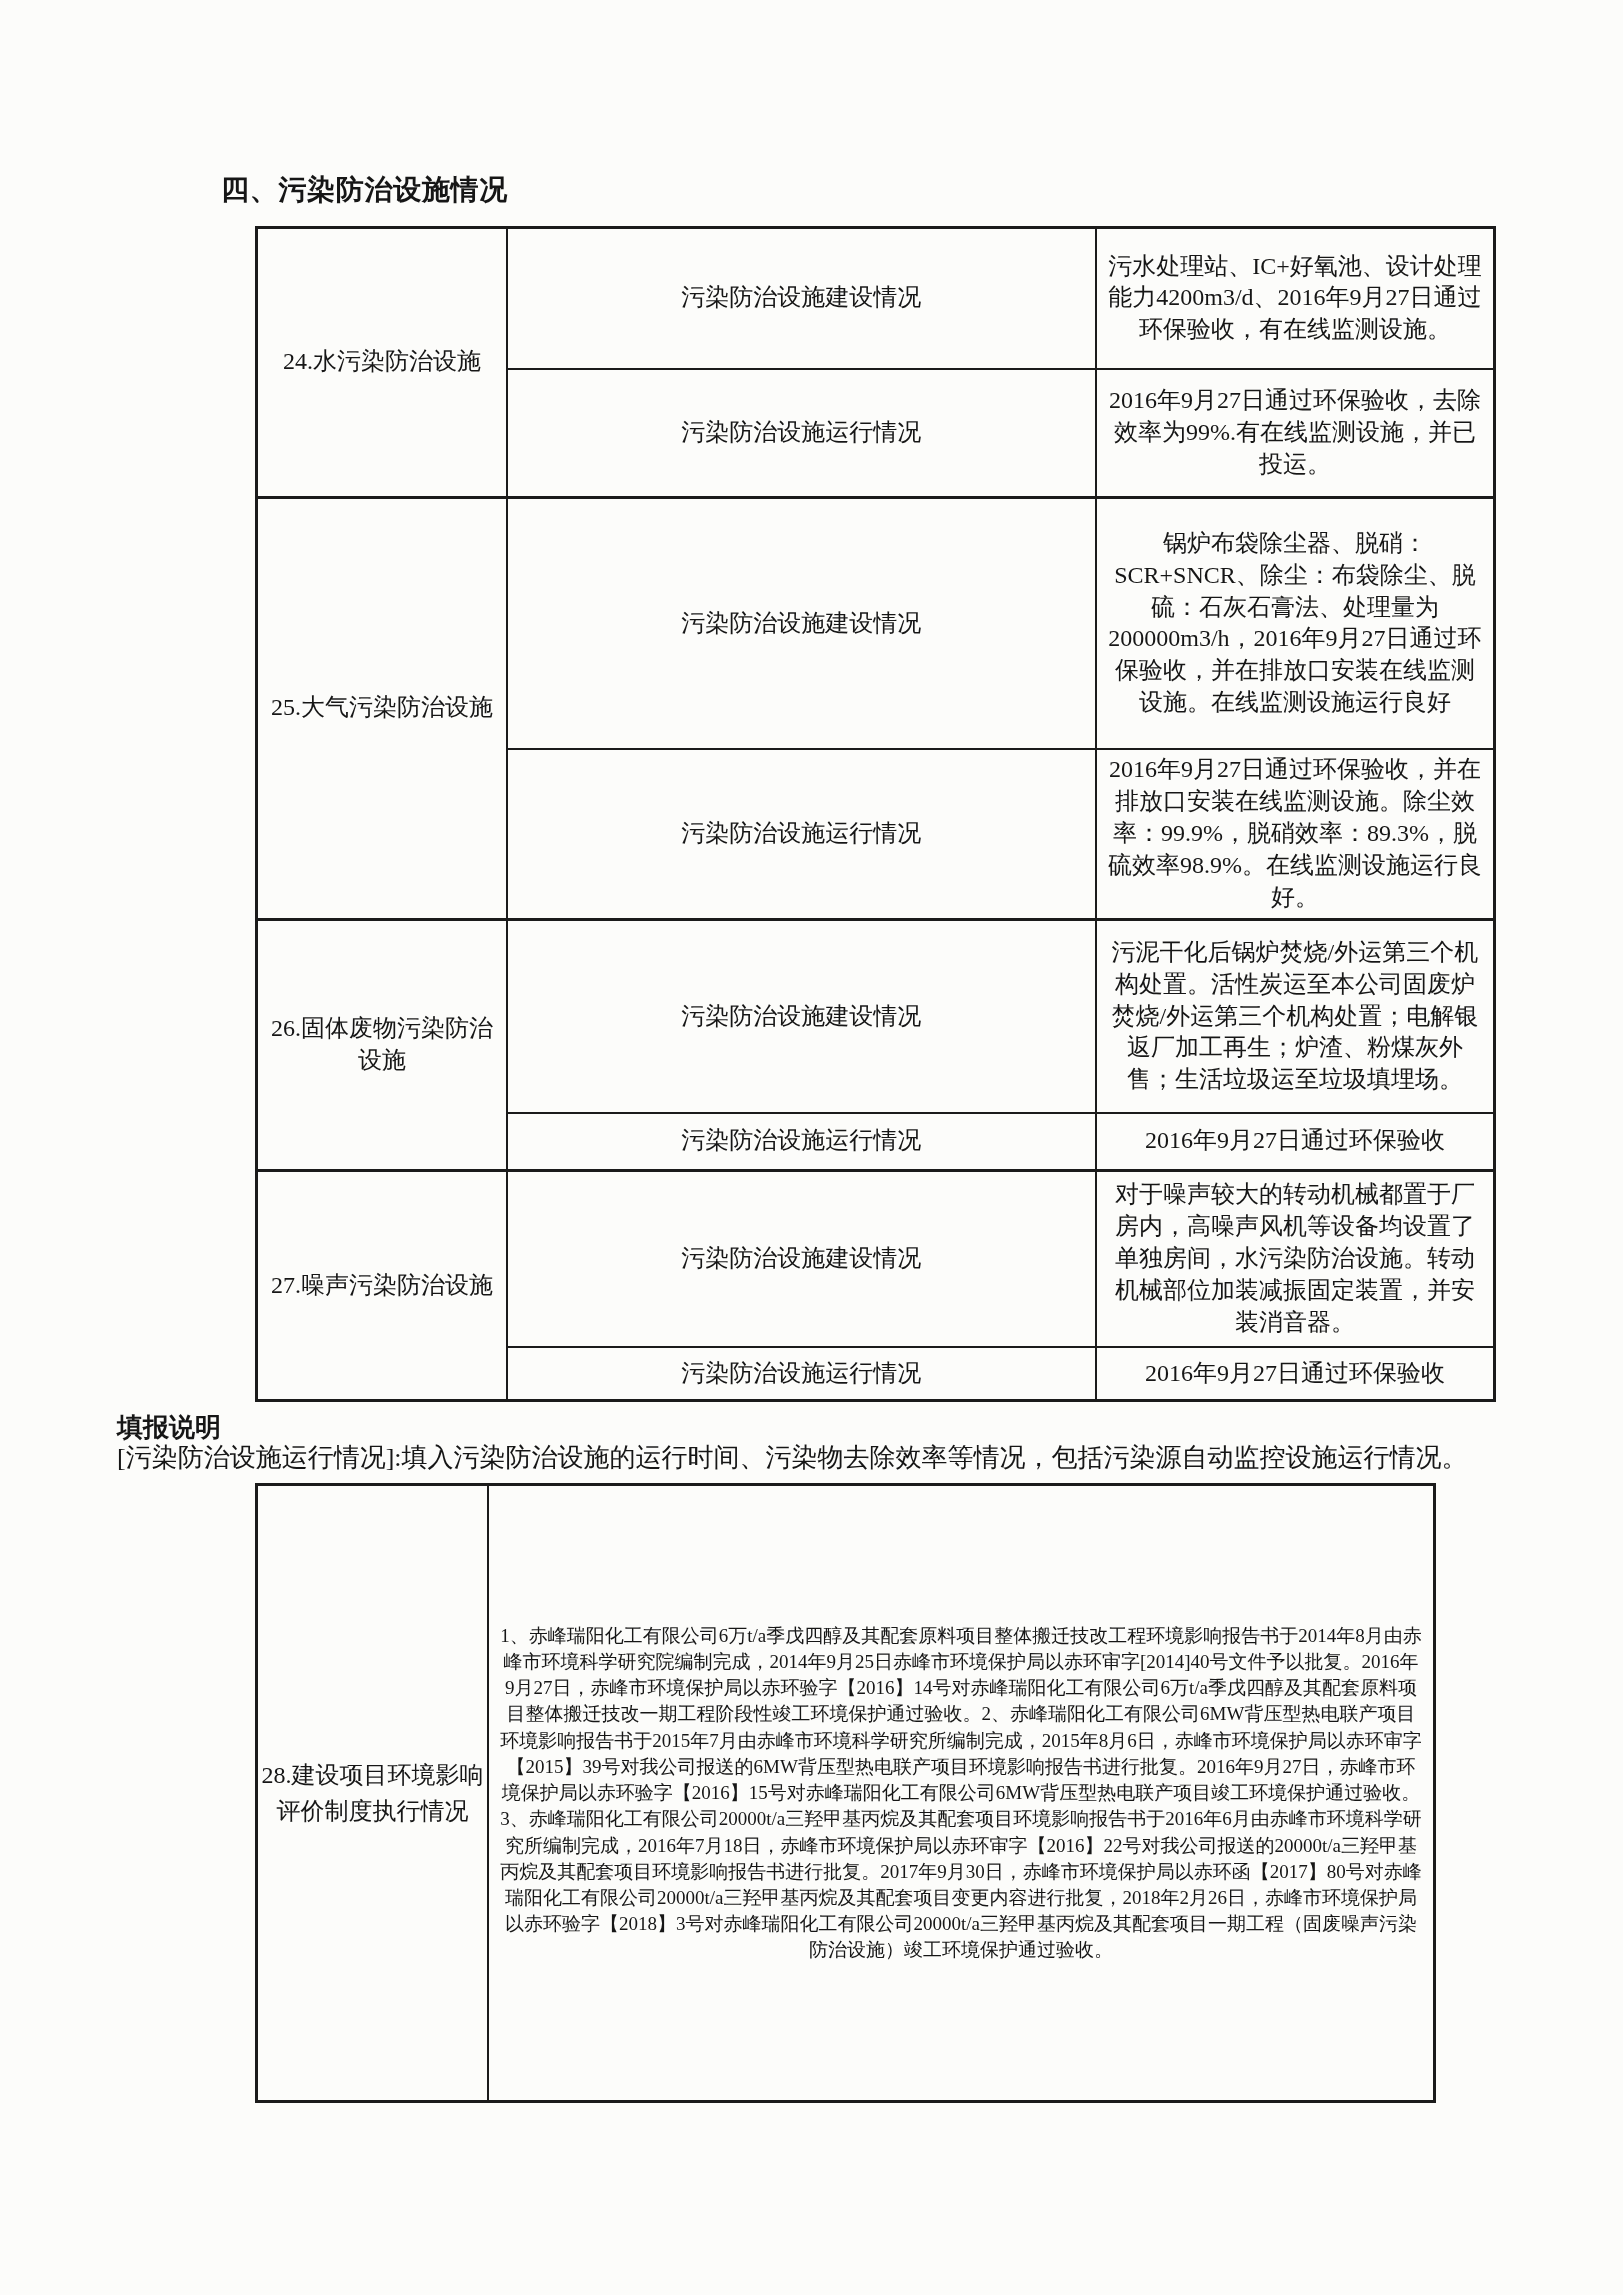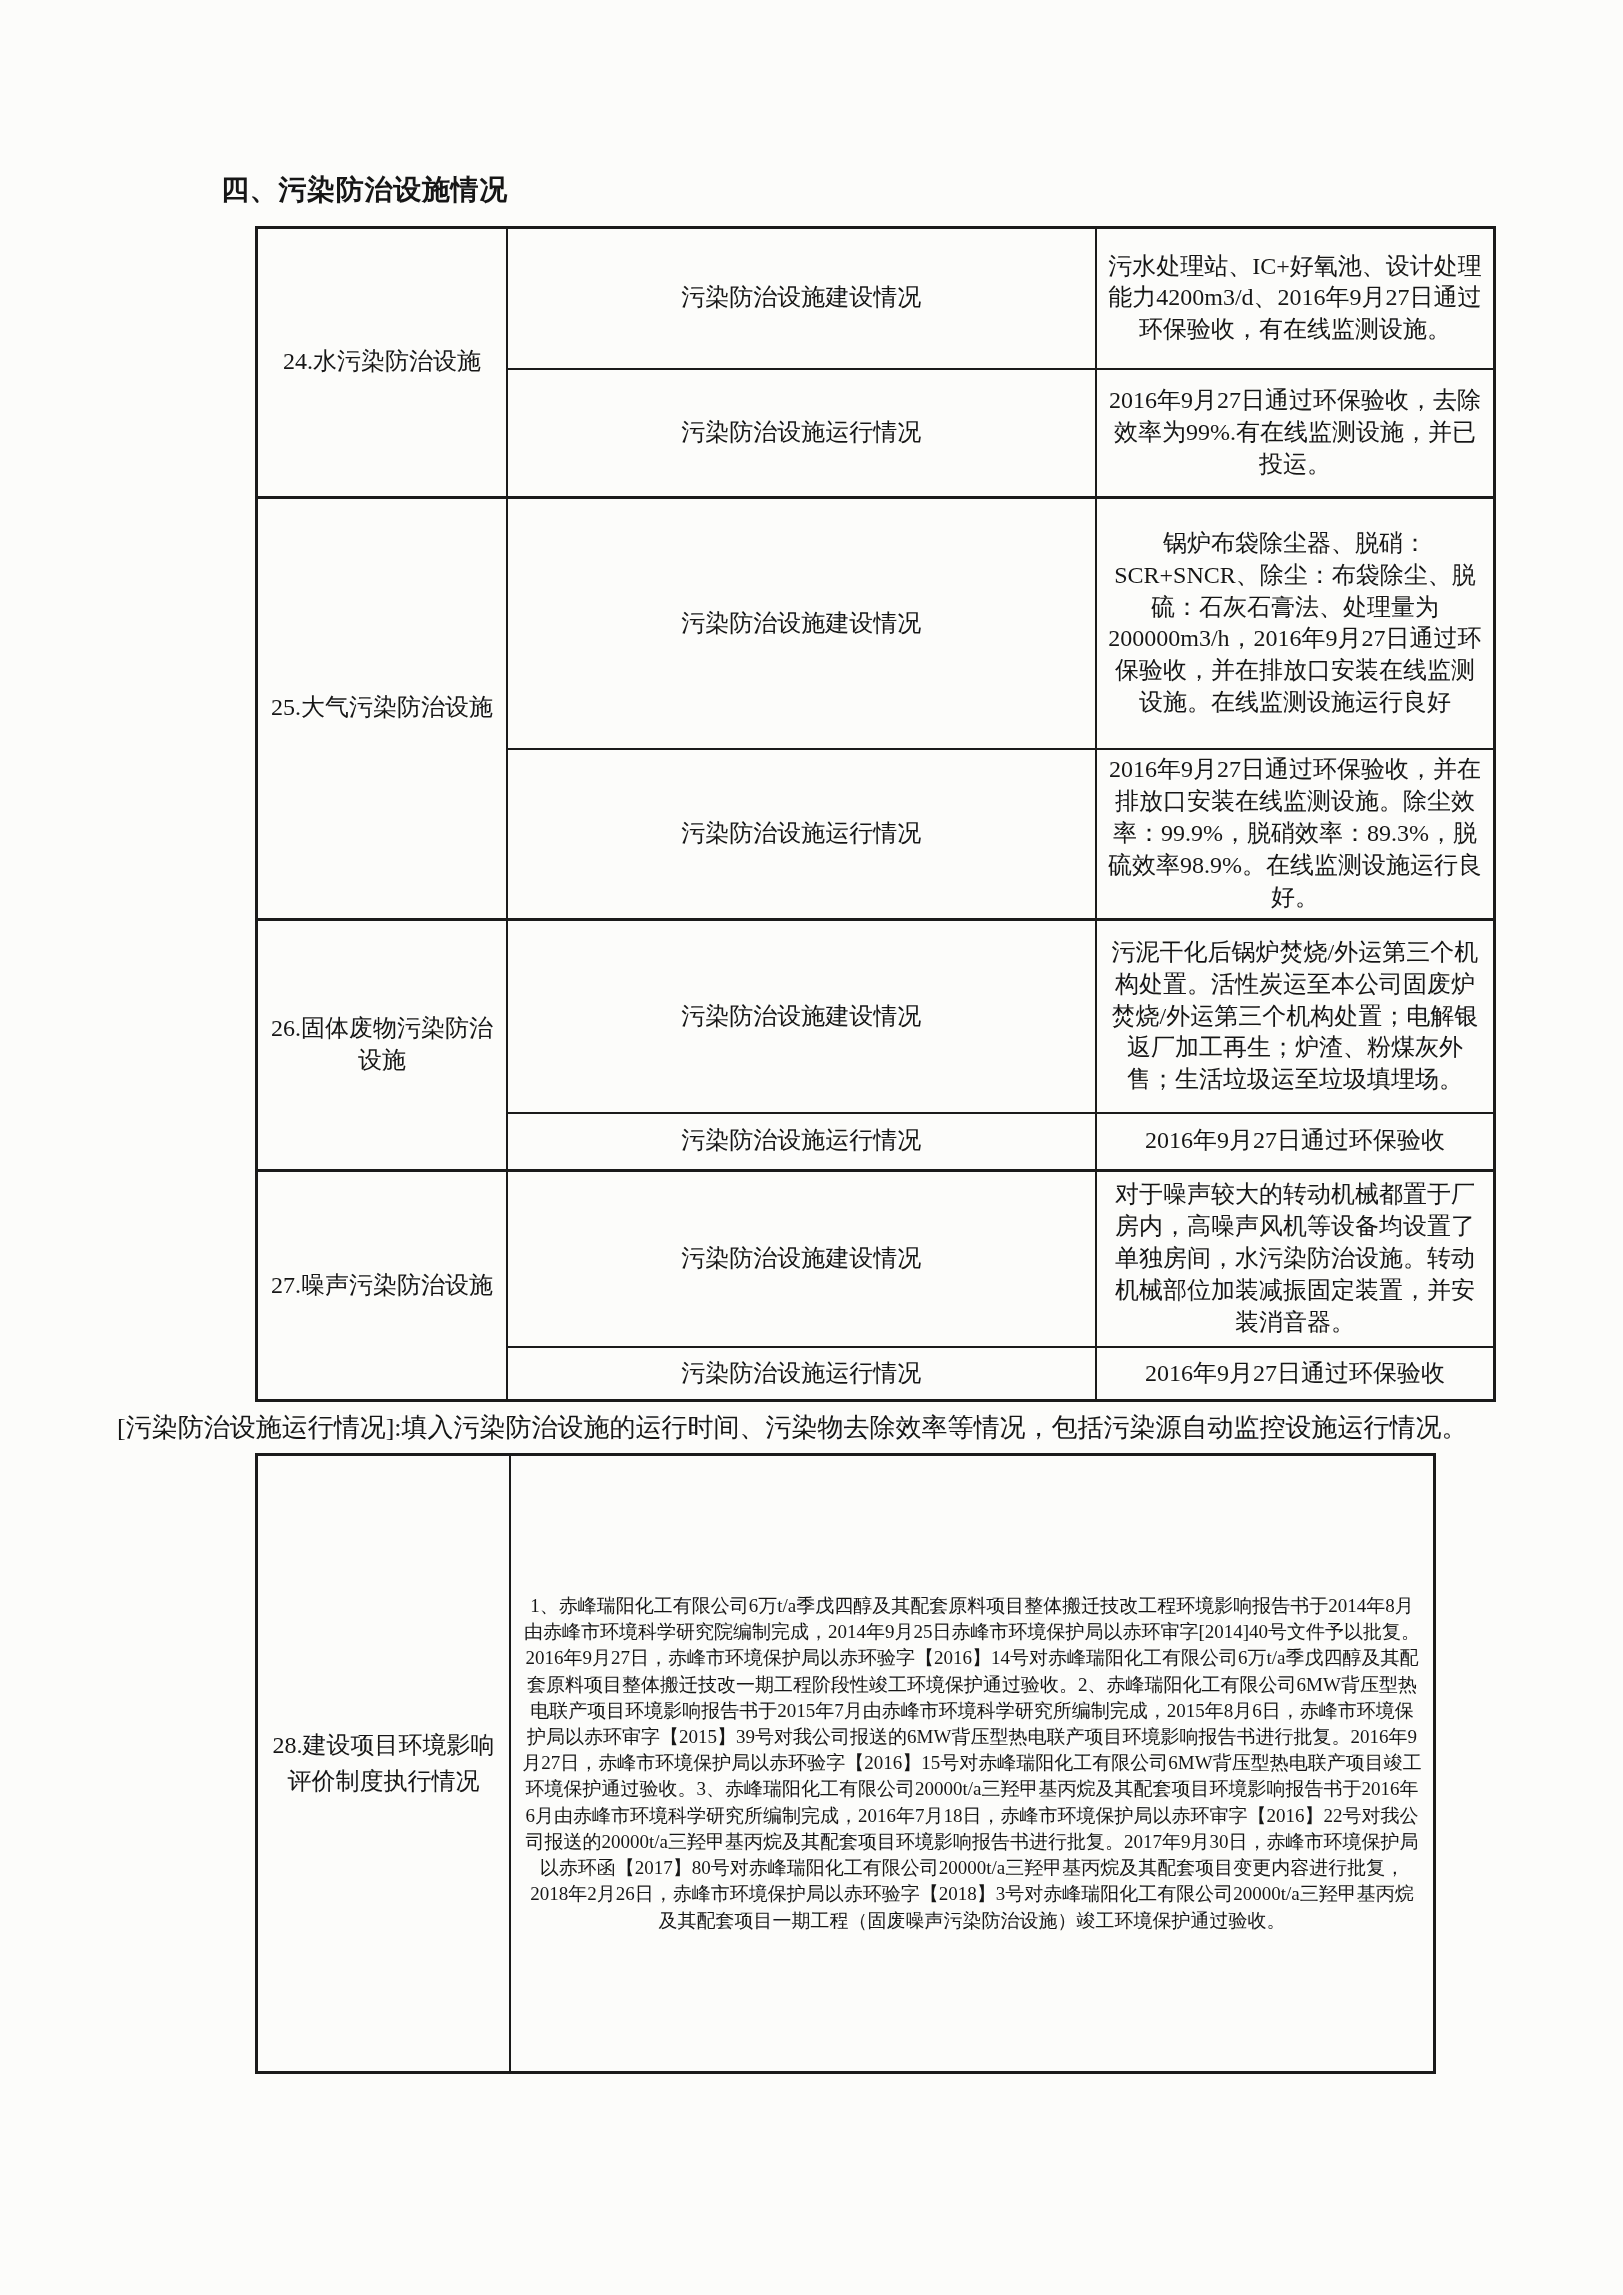--- a/index.html
+++ b/index.html
@@ -80,21 +80,21 @@
   table.eia td {
     border: 2px solid #1b1b1b;
     vertical-align: middle;
     word-break: break-word;
   }
   td.eia-label {
     width: 229px;
     text-align: center;
     font-size: 24px;
     line-height: 1.5;
-    padding: 0 11px;
+    padding: 0 0;
   }
   td.eia-content {
     font-size: 19px;
     line-height: 1.38;
     text-align: center;
     padding: 9.2px 10.5px;
     height: 596px;
   }
 </style>
 </head>
@@ -143,20 +143,21 @@
     <td class="val-cell val-center">对于噪声较大的转动机械都置于厂房内，高噪声风机等设备均设置了单独房间，水污染防治设施。转动机械部位加装减振固定装置，并安装消音器。</td>
   </tr>
   <tr>
     <td class="item-cell h-c27o">污染防治设施运行情况</td>
     <td class="val-cell val-center">2016年9月27日通过环保验收</td>
   </tr>
 </tbody>
   </table>
 
 <div class="notes">
+  <div class="notes-heading">填报说明</div>
   <p class="note-item">[污染防治设施运行情况]:填入污染防治设施的运行时间、污染物去除效率等情况，包括污染源自动监控设施运行情况。</p>
 </div>
 
 <table class="eia">
   <tbody>
       <tr>
     <td class="eia-label">28.建设项目环境影响评价制度执行情况</td>
     <td class="eia-content">1、赤峰瑞阳化工有限公司6万t/a季戊四醇及其配套原料项目整体搬迁技改工程环境影响报告书于2014年8月由赤峰市环境科学研究院编制完成，2014年9月25日赤峰市环境保护局以赤环审字[2014]40号文件予以批复。2016年9月27日，赤峰市环境保护局以赤环验字【2016】14号对赤峰瑞阳化工有限公司6万t/a季戊四醇及其配套原料项目整体搬迁技改一期工程阶段性竣工环境保护通过验收。2、赤峰瑞阳化工有限公司6MW背压型热电联产项目环境影响报告书于2015年7月由赤峰市环境科学研究所编制完成，2015年8月6日，赤峰市环境保护局以赤环审字【2015】39号对我公司报送的6MW背压型热电联产项目环境影响报告书进行批复。2016年9月27日，赤峰市环境保护局以赤环验字【2016】15号对赤峰瑞阳化工有限公司6MW背压型热电联产项目竣工环境保护通过验收。3、赤峰瑞阳化工有限公司20000t/a三羟甲基丙烷及其配套项目环境影响报告书于2016年6月由赤峰市环境科学研究所编制完成，2016年7月18日，赤峰市环境保护局以赤环审字【2016】22号对我公司报送的20000t/a三羟甲基丙烷及其配套项目环境影响报告书进行批复。2017年9月30日，赤峰市环境保护局以赤环函【2017】80号对赤峰瑞阳化工有限公司20000t/a三羟甲基丙烷及其配套项目变更内容进行批复，2018年2月26日，赤峰市环境保护局以赤环验字【2018】3号对赤峰瑞阳化工有限公司20000t/a三羟甲基丙烷及其配套项目一期工程（固废噪声污染防治设施）竣工环境保护通过验收。</td>
   </tr>
 </tbody>

